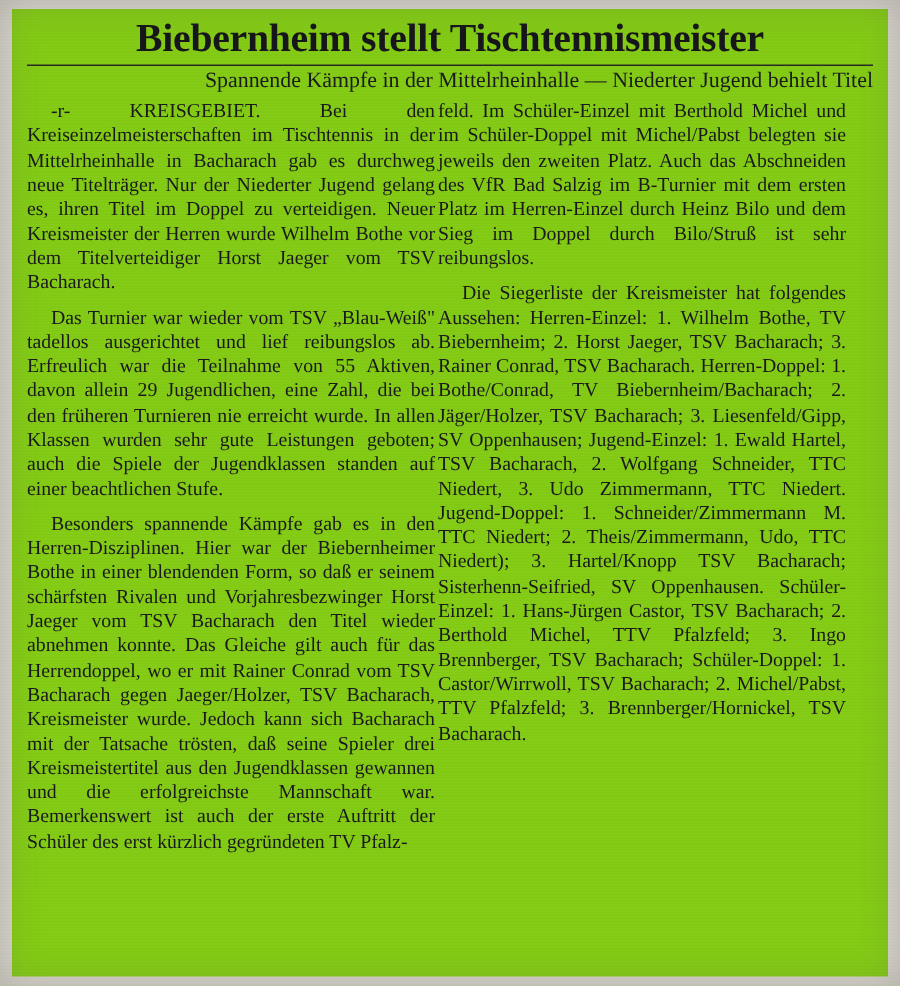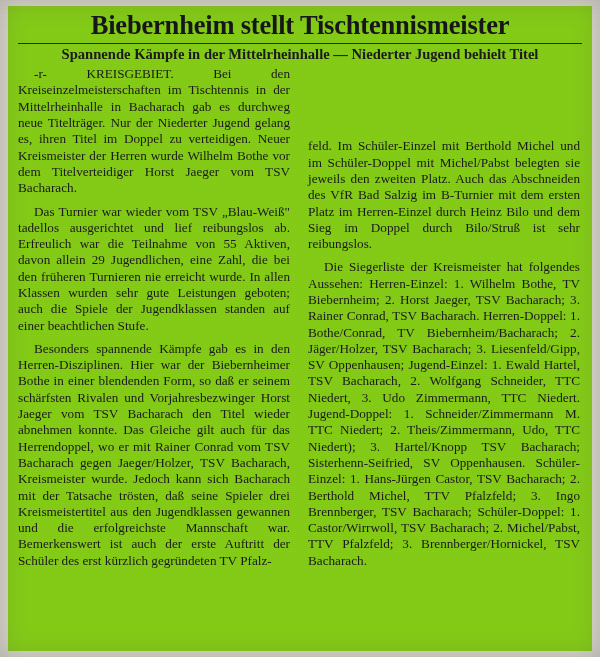--- a/index.html
+++ b/index.html
@@ -39,33 +39,32 @@
     margin: 2px 0 3px 0;
     white-space: nowrap;
   }
   .rule {
     border: 0;
     border-top: 1.5px solid #2a2926;
     margin: 2px 0 3px 0;
   }
   .subhead {
     font-family: "Liberation Serif", serif;
-    font-weight: bold;
+    font-weight: normal;
     font-size: 14.6px;
     line-height: 1.05;
-    text-align: center;
+    text-align: right;
     color: #1b1a1d;
     margin: 1px 0 3px 0;
     white-space: nowrap;
   }
   .columns {
     display: flex;
-    gap: 18px;
+    gap: 2px;
     margin-top: 4px;
-    align-items: flex-end;
   }
   .col {
     width: 272px;
     font-size: 13.2px;
     line-height: 1.235;
     text-align: justify;
     text-justify: inter-word;
     color: #1a191c;
     hyphens: manual;
   }

